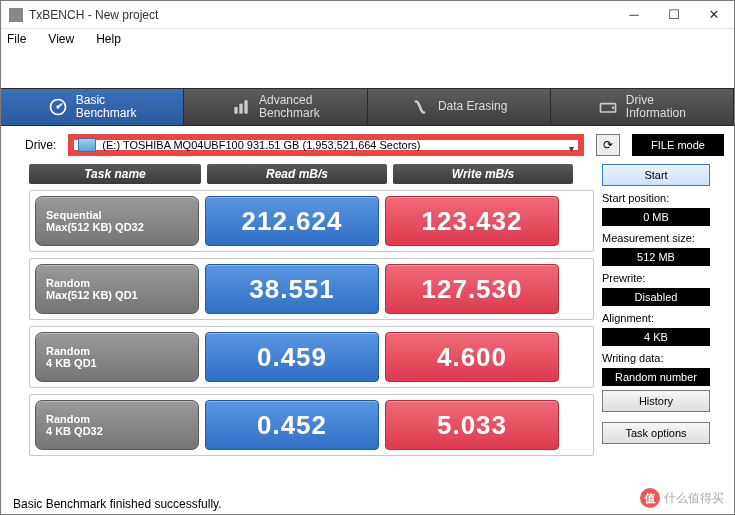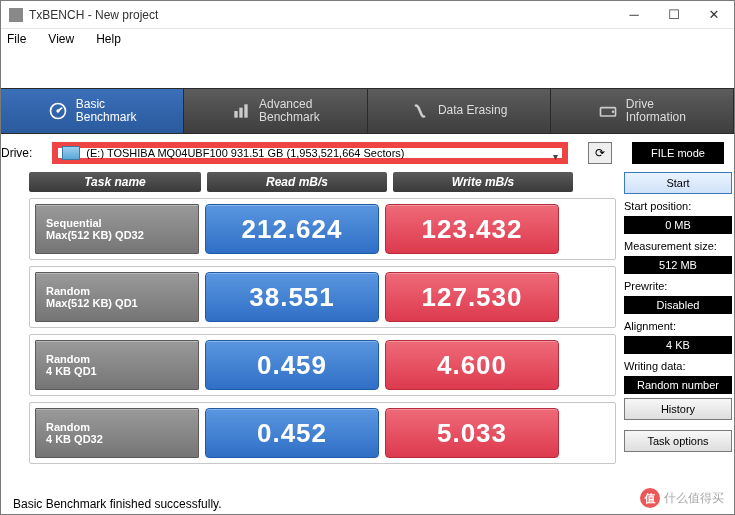--- a/index.html
+++ b/index.html
@@ -8,45 +8,45 @@
 
 .titlebar { height: 28px; display: flex; align-items: center; padding-left: 8px; font-size: 12px; color: #333; border-bottom: 1px solid #e5e5e5; }
 .titlebar .icon { width: 14px; height: 14px; background: #888; margin-right: 6px; }
 .winbtns { margin-left: auto; display: flex; }
 .winbtn { width: 40px; height: 28px; display: flex; align-items: center; justify-content: center; font-size: 13px; color: #333; }
 
 
 .menubar { height: 20px; display: flex; align-items: center; padding-left: 6px; font-size: 12px; gap: 22px; margin-bottom: 2px; }
 
 
-.tabs { height: 46px; display: flex; background: linear-gradient(#5c5c5c,#3e3e3e); border-top: 1px solid #2a2a2a; border-bottom: 1px solid #2a2a2a; margin-top: 39px; }
+.tabs { height: 38px; display: flex; background: linear-gradient(#5c5c5c,#3e3e3e); border-top: 1px solid #2a2a2a; border-bottom: 1px solid #2a2a2a; margin-top: 39px; }
 .tab { flex: 1; display: flex; align-items: center; justify-content: center; gap: 8px; color: #ddd; font-size: 12px; border-right: 1px solid #2a2a2a; position: relative; cursor: pointer; }
 .tab .tabtxt { line-height: 1.1; }
 .tab.active { background: linear-gradient(#3b6fb8,#2a5a9e); color: #fff; }
 .tabicon { width: 20px; height: 20px; display: flex; align-items: center; justify-content: center; }
 .tabicon svg { width: 20px; height: 20px; }
 
 
-.driveline { display: flex; align-items: center; gap: 20px; padding: 8px 10px 8px 0; font-size: 12px; }
+.driveline { display: flex; align-items: center; gap: 12px; padding: 8px 10px 8px 24px; font-size: 12px; }
 .drivesel { flex: 1; height: 22px; border: 6px solid #ef4444; background: #fff; display: flex; align-items: center; padding: 0 18px 0 4px; position: relative; font-size: 11px; }
 .drivesel .hd { width: 18px; height: 14px; background: linear-gradient(#9ecfef,#5aa7d6); margin-right: 6px; border: 1px solid #3a7aa7; }
 .drivesel::after { content: "▾"; position: absolute; right: 4px; top: 3px; color: #444; font-size: 10px; }
 .sqbtn { width: 24px; height: 22px; border: 1px solid #7a7a7a; background: #eee; display: flex; align-items: center; justify-content: center; font-size: 12px; }
 .modebtn { width: 92px; height: 22px; background: #000; color: #fff; font-size: 11px; display: flex; align-items: center; justify-content: center; }
 
 
-.main { display: flex; padding: 0 2px 0 28px; gap: 8px; }
+.main { display: flex; padding: 0 24px 0 28px; gap: 8px; }
 .bench { flex: 1; }
 .headrow { display: flex; gap: 6px; margin-bottom: 6px; }
 .headcell { height: 20px; background: linear-gradient(#5a5a5a,#3a3a3a); color: #fff; font-size: 12px; font-weight: bold; font-style: italic; display: flex; align-items: center; justify-content: center; border-radius: 2px; }
 .headcell.task { width: 172px; }
 .headcell.rw { width: 180px; }
 
 .row { display: flex; gap: 6px; margin-bottom: 6px; border: 1px solid #c8c8c8; padding: 5px; border-radius: 2px; }
-.taskcell { width: 164px; height: 50px; background: linear-gradient(#9a9a9a,#757575); border: 1px solid #5a5a5a; border-radius: 1px; color: #fff; font-size: 11px; font-weight: bold; display: flex; flex-direction: column; justify-content: center; padding-left: 10px; box-shadow: inset 0 1px 0 rgba(255,255,255,.3); }
+.taskcell { width: 164px; height: 50px; background: linear-gradient(#9a9a9a,#757575); border: 1px solid #5a5a5a; border-radius: 7px; color: #fff; font-size: 11px; font-weight: bold; display: flex; flex-direction: column; justify-content: center; padding-left: 10px; box-shadow: inset 0 1px 0 rgba(255,255,255,.3); }
 .valbox { width: 174px; height: 50px; border-radius: 4px; display: flex; align-items: center; justify-content: center; color: #fff; font-weight: bold; font-size: 26px; letter-spacing: 1px; box-shadow: inset 0 1px 0 rgba(255,255,255,.3); }
 .valbox.read { background: linear-gradient(#5a96e0,#2f6fc5); border: 1px solid #1f5aa8; }
 .valbox.write { background: linear-gradient(#ef6a78,#dd3a4e); border: 1px solid #b82a3c; }
 
 
 .side { width: 108px; display: flex; flex-direction: column; gap: 4px; font-size: 11px; }
 .sbtn { height: 22px; border: 1px solid #7a7a7a; background: linear-gradient(#f7f7f7,#dedede); display: flex; align-items: center; justify-content: center; cursor: pointer; }
 .sbtn.start { background: linear-gradient(#eaf3ff,#cfe2f8); border-color: #3a7ac0; }
 .lbl { color: #000; font-size: 11px; margin-top: 2px; }
 .val { height: 18px; background: #000; color: #fff; display: flex; align-items: center; justify-content: center; font-size: 11px; }

